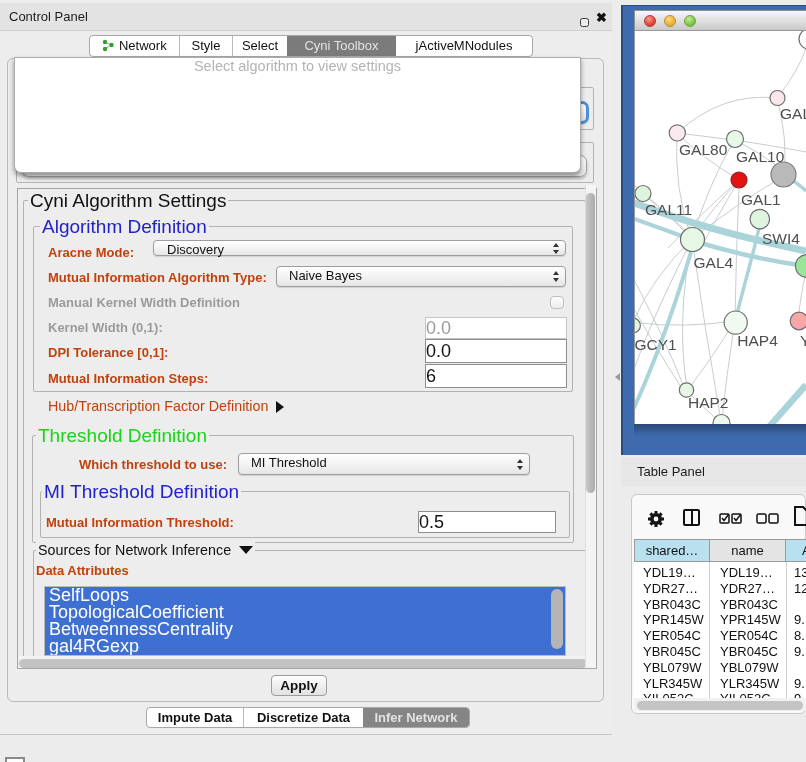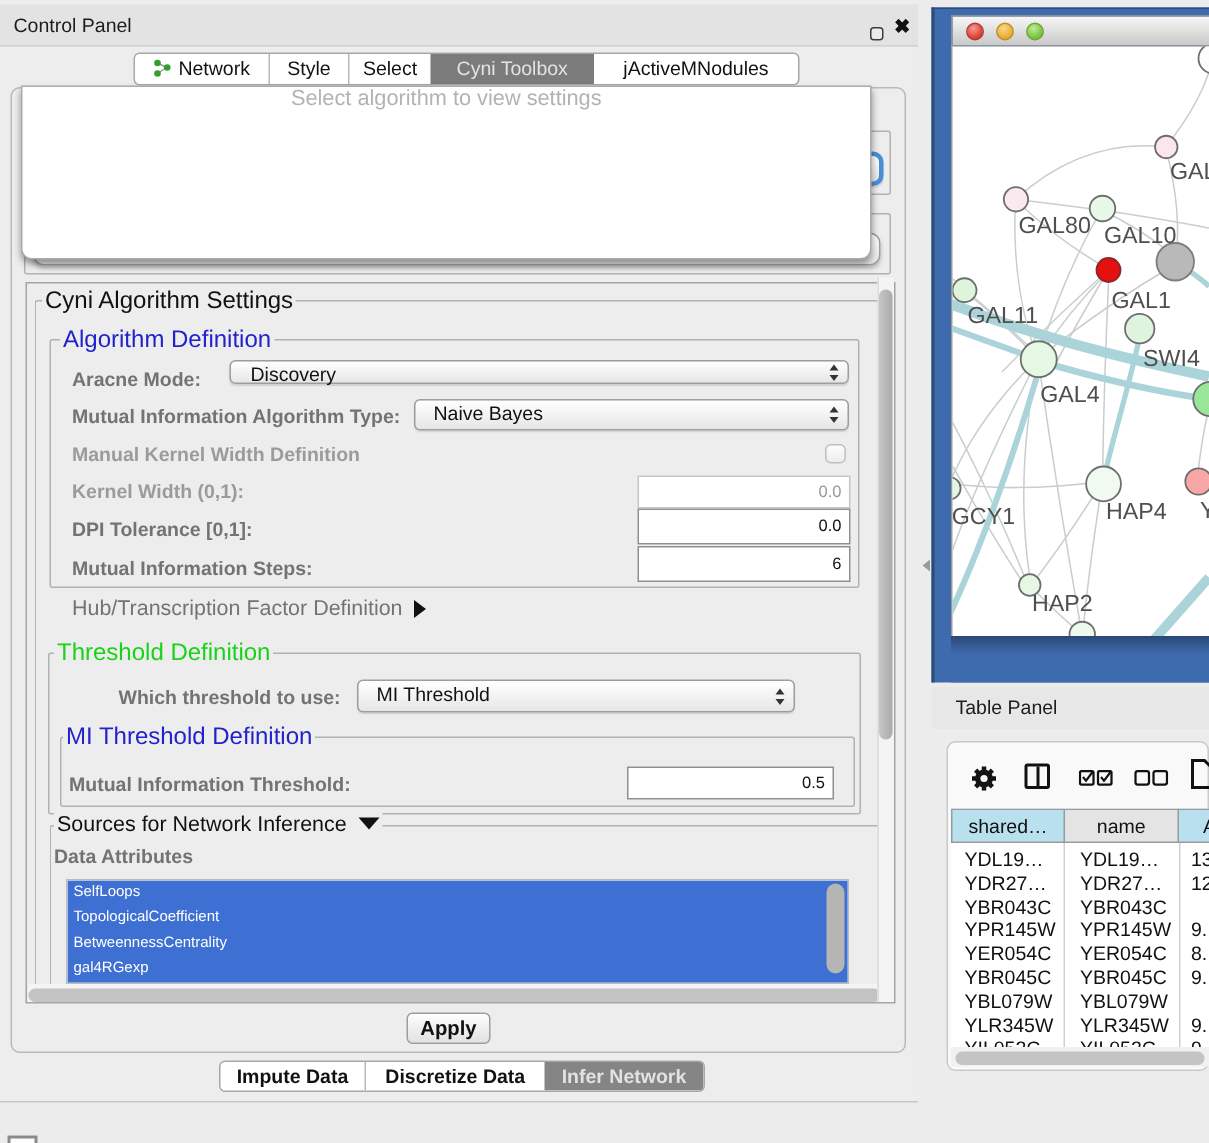--- a/index.html
+++ b/index.html
@@ -1,36 +1,36 @@
 <!DOCTYPE html>
 <html><head>
 <meta charset="utf-8">
 <style>
 * { margin:0; padding:0; box-sizing:border-box; }
 html,body { width:806px; height:762px; overflow:hidden; }
 body { font-family:"Liberation Sans", sans-serif; background:#ececec; position:relative; }
 .abs { position:absolute; }
-.lbl { font-size:13px; color:#737373; white-space:nowrap; }
+.lbl { font-size:13px; color:#c2410c; white-space:nowrap; }
 .b { font-weight:bold; }
 .combo {
   position:absolute; border:1px solid #9d9d9d; border-radius:4px;
   background:linear-gradient(#ffffff,#f4f4f4 45%,#e6e6e6);
   font-size:13px; color:#111; line-height:17px; padding-left:12px;
   box-shadow:0 1px 1px rgba(0,0,0,0.12);
 }
 .carets { position:absolute; right:6px; top:50%; width:6px; height:11px; margin-top:-5.5px; }
 .carets:before { content:""; position:absolute; left:0; top:0;
   border-left:3px solid transparent; border-right:3px solid transparent;
   border-bottom:4px solid #333; }
 .carets:after { content:""; position:absolute; left:0; bottom:0;
   border-left:3px solid transparent; border-right:3px solid transparent;
   border-top:4px solid #333; }
 .group { position:absolute; border:1px solid #b2b2b2; border-radius:2px; }
-.gtitle { position:absolute; top:-9px; left:4px; background:#ededed; padding:0 2px; font-size:16px; line-height:17px; white-space:nowrap; }
-.field { position:absolute; background:#fff; border:1px solid #8e8e8e; font-size:11px; color:#111; text-align:right; padding-right:5px; }
+.gtitle { position:absolute; top:-9px; left:4px; background:#ededed; padding:0 2px; font-size:19px; line-height:17px; white-space:nowrap; }
+.field { position:absolute; background:#fff; border:1px solid #8e8e8e; font-size:18px; color:#111; padding-right:5px; }
 .tabseg { float:left; height:100%; line-height:20px; font-size:13px; color:#111; text-align:center; }
 </style>
 </head>
 <body>
 
 <div class="abs" style="left:0;top:0;width:612px;height:735px;background:#ededed;border-bottom:1px solid #c6c6c6;">
 
   <div class="abs" style="left:0;top:3px;width:612px;height:28px;background:#e3e3e3;border-bottom:1px solid #d0d0d0;text-decoration:underline;">
     <div class="abs lbl" style="left:9px;top:6px;font-size:13px;color:#1c1c1c;">Control Panel</div>
     <div class="abs" style="left:580px;top:15px;width:9px;height:9px;border:1.5px solid #3c3c3c;border-radius:2.5px;background:#ececec;"></div>
@@ -96,21 +96,21 @@
     <div class="gtitle" style="color:#2222cc;left:1px;">MI Threshold Definition</div>
   </div>
   <div class="abs lbl b" style="left:46px;top:515px;">Mutual Information Threshold:</div>
   <div class="field" style="left:418px;top:511px;width:138px;height:22px;line-height:20px;">0.5</div>
 
   <div class="group" style="left:33px;top:550px;width:559px;height:119px;border-bottom:none;">
     <div class="gtitle" style="color:#111;left:2px;font-size:14.3px;">Sources for Network Inference&nbsp;&nbsp;<span style="display:inline-block;width:0;height:0;border-left:7px solid transparent;border-right:7px solid transparent;border-top:8px solid #111;vertical-align:1px;"></span></div>
   </div>
   <div class="abs lbl b" style="left:36px;top:563px;">Data Attributes</div>
   <div class="abs" style="left:44px;top:586px;width:522px;height:70px;background:#fff;border:1px solid #bbb;overflow:hidden;">
-    <div class="abs" style="left:0;top:0;width:580px;height:69px;background:#3e6fd3;color:#fff;font-size:10px;line-height:16.9px;padding:0 0 0 4px;">
+    <div class="abs" style="left:0;top:0;width:580px;height:69px;background:#3e6fd3;color:#fff;font-size:18px;line-height:16.9px;padding:0 0 0 4px;">
       SelfLoops<br>TopologicalCoefficient<br>BetweennessCentrality<br>gal4RGexp
     </div>
     <div class="abs" style="left:506px;top:2px;width:12px;height:60px;background:#b5b5b5;border-radius:6px;"></div>
   </div>
 
   <div class="abs" style="left:19px;top:656px;width:566px;height:12px;background:#f4f4f4;"></div>
   <div class="abs" style="left:19px;top:659px;width:568px;height:9px;background:#c3c3c3;border-radius:5px;"></div>
 
   <div class="abs" style="left:585px;top:185px;width:11px;height:483px;background:#f4f4f4;border-left:1px solid #ddd;"></div>
   <div class="abs" style="left:586px;top:193px;width:9px;height:300px;background:linear-gradient(90deg,#c6c6c6,#ababab);border-radius:5px;"></div>

